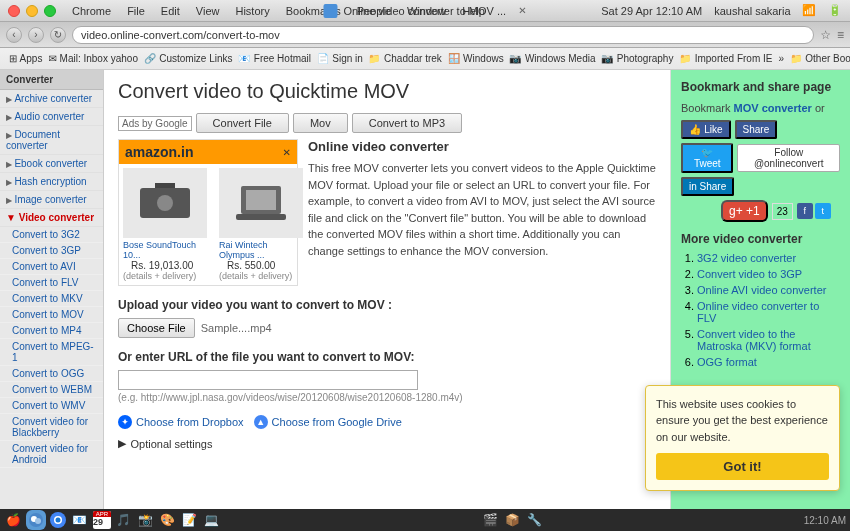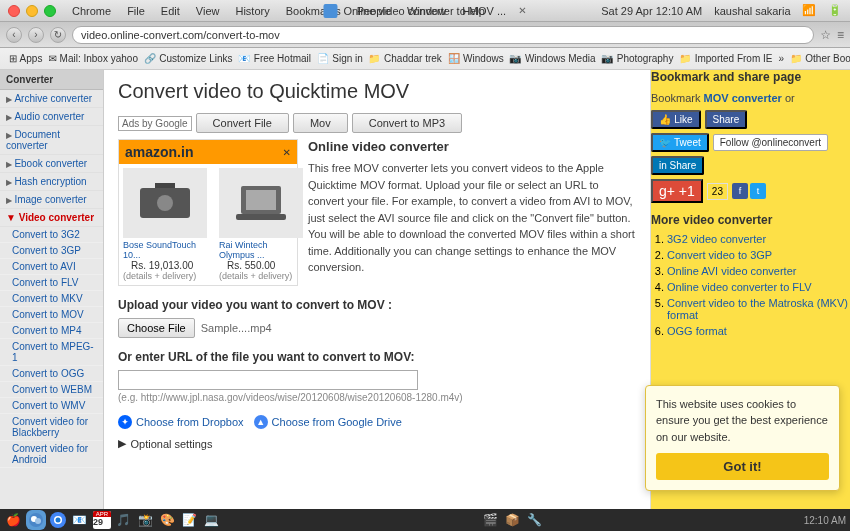--- a/index.html
+++ b/index.html
@@ -118,38 +118,39 @@
     .url-hint { font-size: 10px; color: #888; margin-top: 2px; }
     .cloud-row { display: flex; gap: 10px; align-items: center; margin-top: 6px; }
     .cloud-btn { display: flex; align-items: center; gap: 4px; font-size: 11px; color: #1a5aa8; cursor: pointer; }
     .cloud-icon { width: 14px; height: 14px; border-radius: 50%; display: flex; align-items: center; justify-content: center; font-size: 9px; color: white; }
     .dropbox-icon { background: #0061FF; }
     .drive-icon { background: #4285F4; }
     .optional-btn { font-size: 11px; color: #333; margin-top: 8px; cursor: pointer; display: flex; align-items: center; gap: 4px; }
 
     
     #right-panel {
-      width: 200px;
-      background: #fde047;
+      width: 180px;
+      background: #86efac;
       border-left: 1px solid #ddd;
+      padding: 10px;
       font-size: 11px;
       overflow-y: auto;
     }
     .panel-title { font-size: 12px; font-weight: bold; color: #333; margin-bottom: 8px; }
     .bookmark-text { font-size: 11px; color: #444; margin-bottom: 6px; }
     .bk-link { color: #1a5aa8; font-weight: bold; }
     .social-row { display: flex; gap: 4px; align-items: center; margin-bottom: 4px; }
     .social-btn { padding: 2px 6px; border-radius: 2px; font-size: 10px; color: white; cursor: pointer; display: flex; align-items: center; gap: 3px; }
     .fb-like { background: #3b5998; }
     .fb-share { background: #3b5998; }
     .tw-tweet { background: #1da1f2; }
     .tw-follow { background: #1da1f2; border: 1px solid #aaa; color: #333; background: white; font-size: 10px; }
     .li-share { background: #0077b5; }
     .gp-row { display: flex; align-items: center; gap: 4px; margin-bottom: 8px; }
-    .gp-btn { background: #dd4b39; color: white; border-radius: 0; padding: 2px 6px; font-size: 14px; cursor: pointer; }
+    .gp-btn { background: #dd4b39; color: white; border-radius: 6px; padding: 2px 6px; font-size: 12px; cursor: pointer; margin-left: 40px; }
     .gp-count { font-size: 10px; border: 1px solid #ddd; padding: 2px 4px; }
     .more-icons { display: flex; gap: 2px; }
     .mini-icon { width: 16px; height: 16px; border-radius: 2px; font-size: 9px; display: flex; align-items: center; justify-content: center; color: white; cursor: pointer; }
 
     .more-converter-title { font-size: 12px; font-weight: bold; color: #333; margin: 10px 0 6px; }
     .more-list { list-style: decimal; padding-left: 16px; }
     .more-list li { margin-bottom: 4px; }
     .more-list a { color: #1a5aa8; font-size: 11px; cursor: pointer; }
 
     

